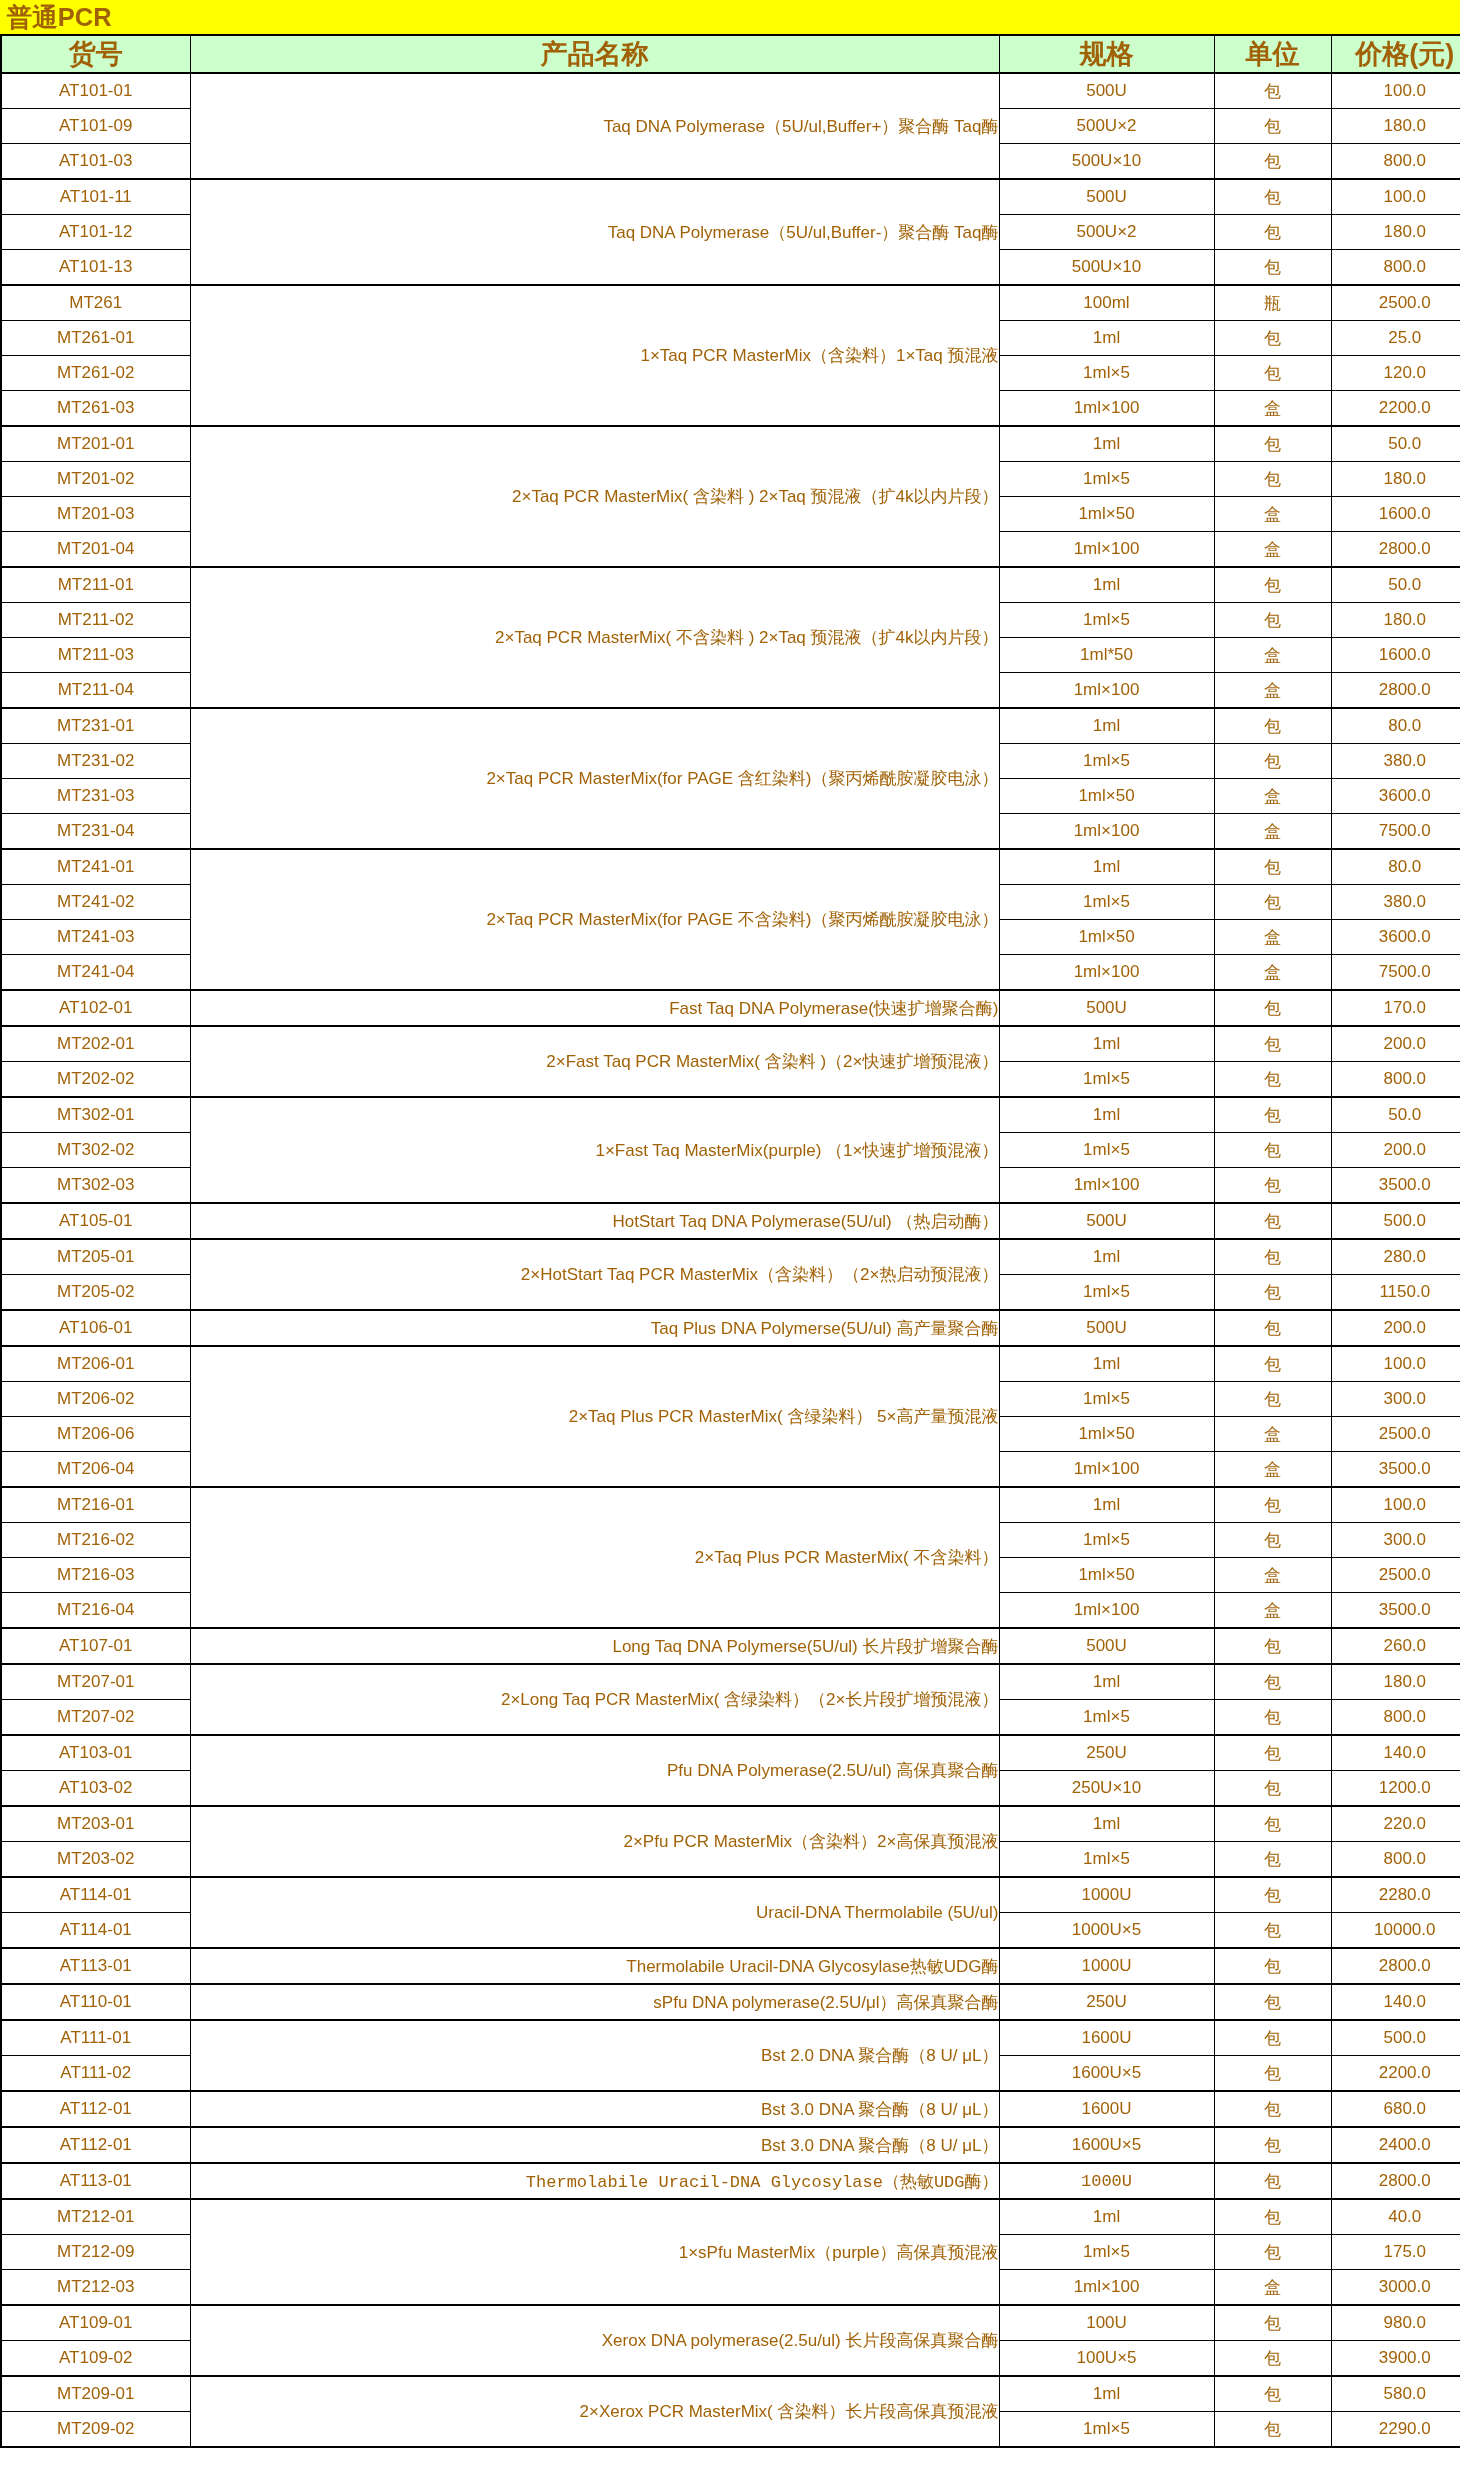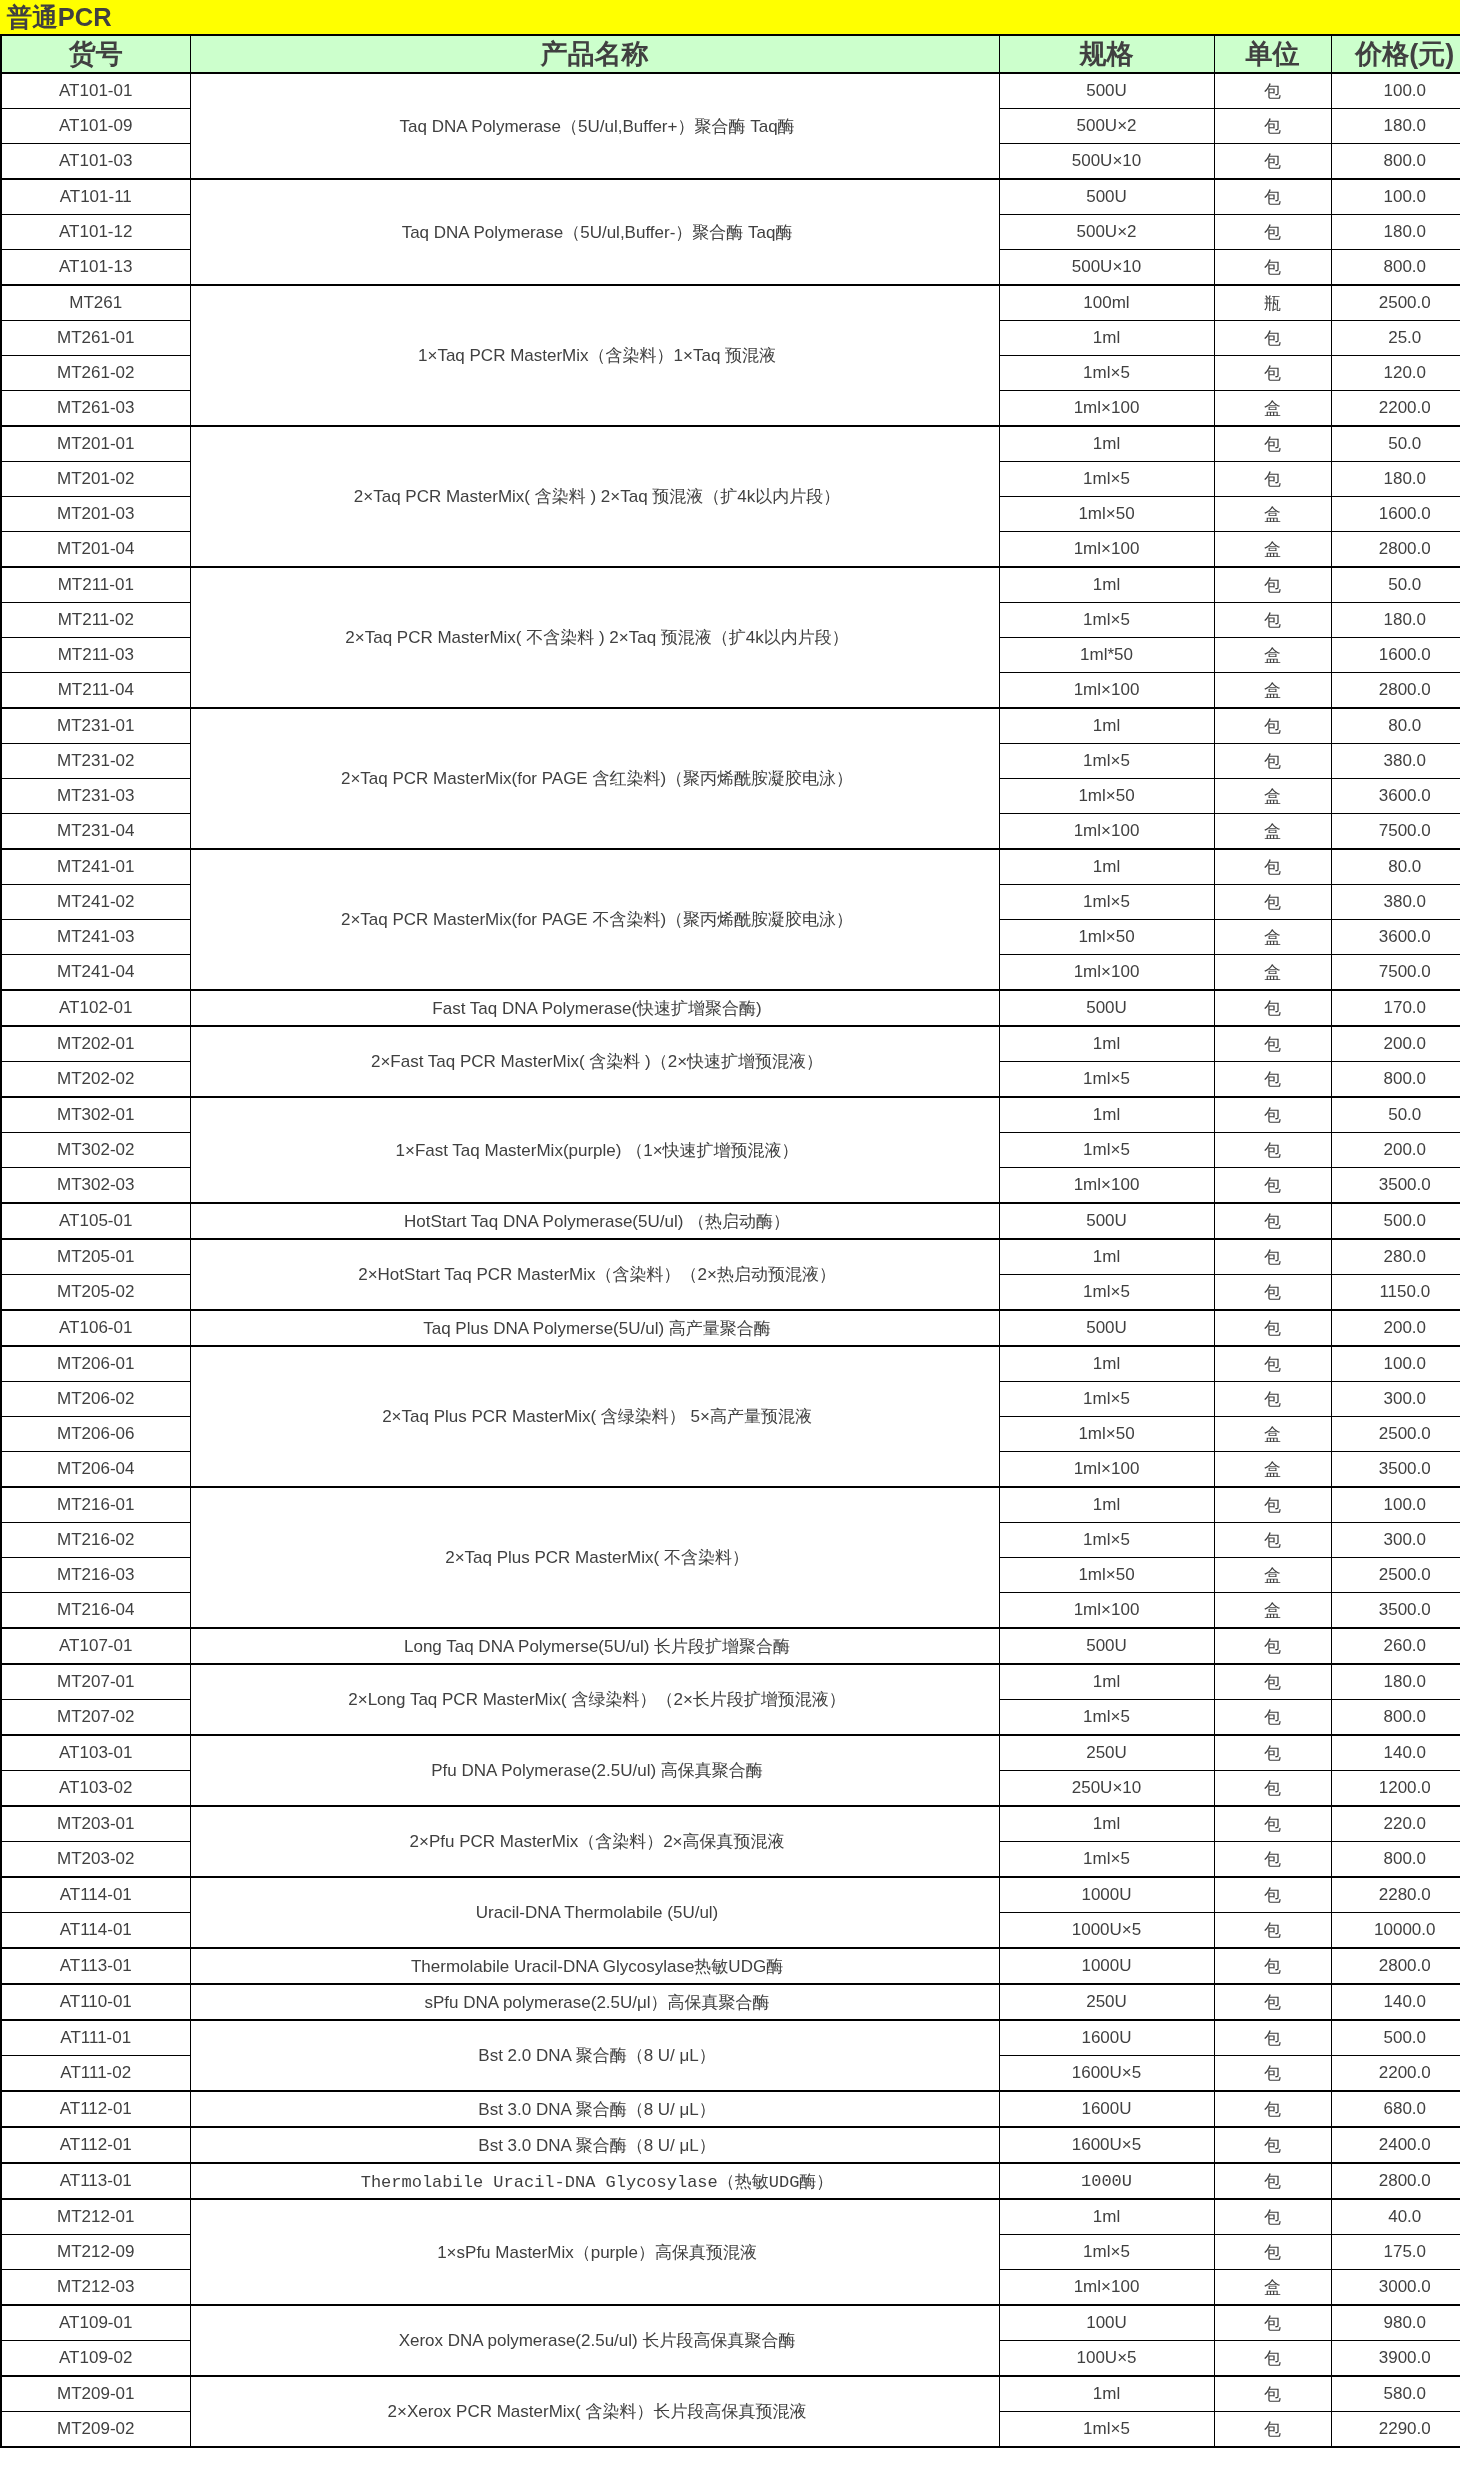--- a/index.html
+++ b/index.html
@@ -1,21 +1,21 @@
 <!DOCTYPE html>
 <html style="font-size:13.6px"><head>
 <meta charset="utf-8">
 <style>
   html, body { margin: 0; padding: 0; background: #ffffff; }
   .page {
     width: 1460px;
     min-height: 2475px;
     background: #ffffff;
     font-family: "Liberation Sans", sans-serif;
-    color: #404040;
+    color: #a16207;
     overflow: hidden;
   }
   .title-bar {
     width: 100%;
     height: 34px;
     background: #FFFF00;
     display: flex;
     align-items: center;
     box-sizing: border-box;
     padding-left: 6.8px;
@@ -45,21 +45,21 @@
     font-weight: bold;
     text-align: center;
   }
   table.price-table td {
     height: 34px;
     font-size: 17px;
     text-align: center;
     background: #ffffff;
   }
   table.price-table td.name {
-    text-align: center;
+    text-align: right;
     padding-left: 5.1px;
   }
   tr.group-start td { border-top: 2.5px solid #000; }
   .alt-font {
     font-family: "Liberation Mono", "DejaVu Serif", monospace;
     font-size: 16px;
   }
 </style>
 </head>
 <body>

